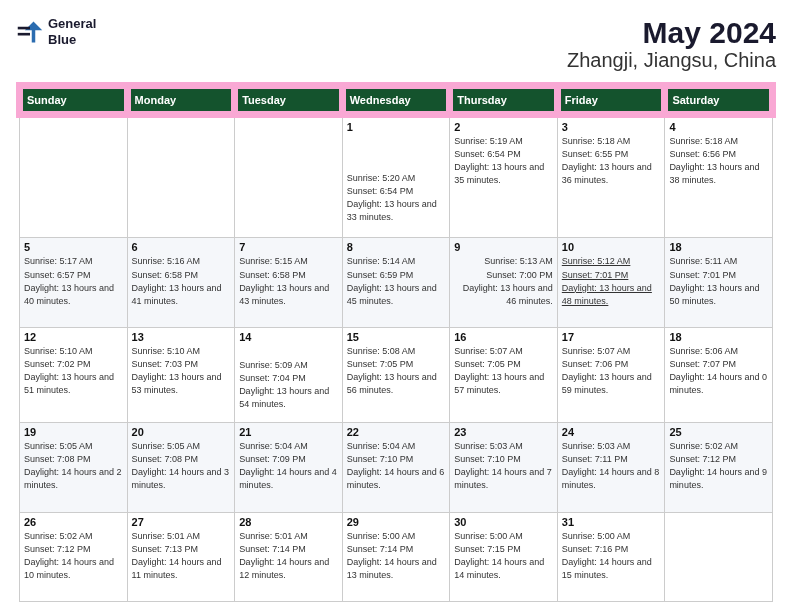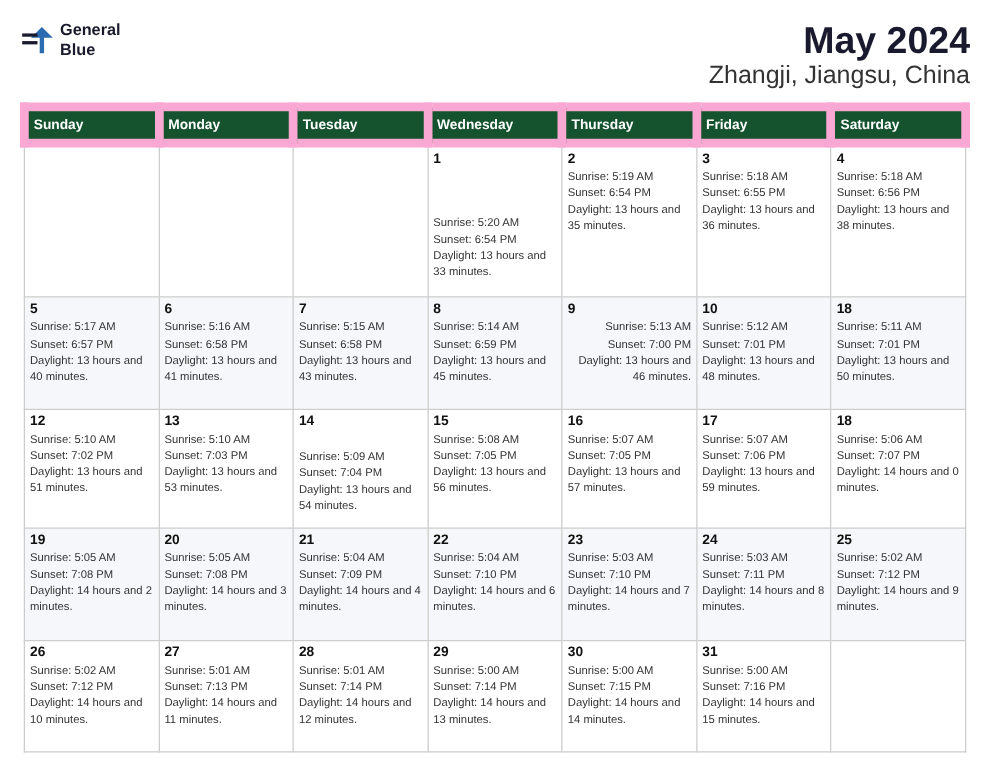--- a/index.html
+++ b/index.html
@@ -186,21 +186,21 @@
 Daylight: 13 hours and 45 minutes.</div>
           </td>
           <td>
             <div class="day-number">9</div>
             <div class="day-info" style="white-space: pre-line; text-align: right;">Sunrise: 5:13 AM
 Sunset: 7:00 PM
 Daylight: 13 hours and 46 minutes.</div>
           </td>
           <td>
             <div class="day-number">10</div>
-            <div class="day-info" style="white-space: pre-line;">Sunrise: 5:12 AM
+            <div class="day-info" style="white-space: pre-line; text-decoration: underline;">Sunrise: 5:12 AM
 Sunset: 7:01 PM
 Daylight: 13 hours and 48 minutes.</div>
           </td>
           <td>
             <div class="day-number">18</div>
             <div class="day-info" style="white-space: pre-line;">Sunrise: 5:11 AM
 Sunset: 7:01 PM
 Daylight: 13 hours and 50 minutes.</div>
           </td>
         </tr>

